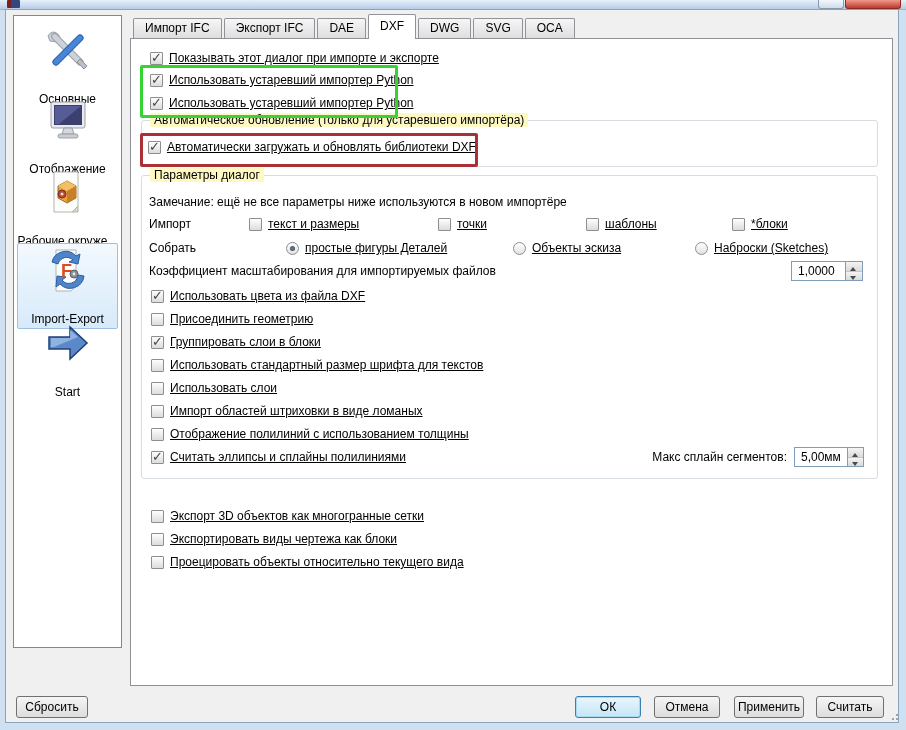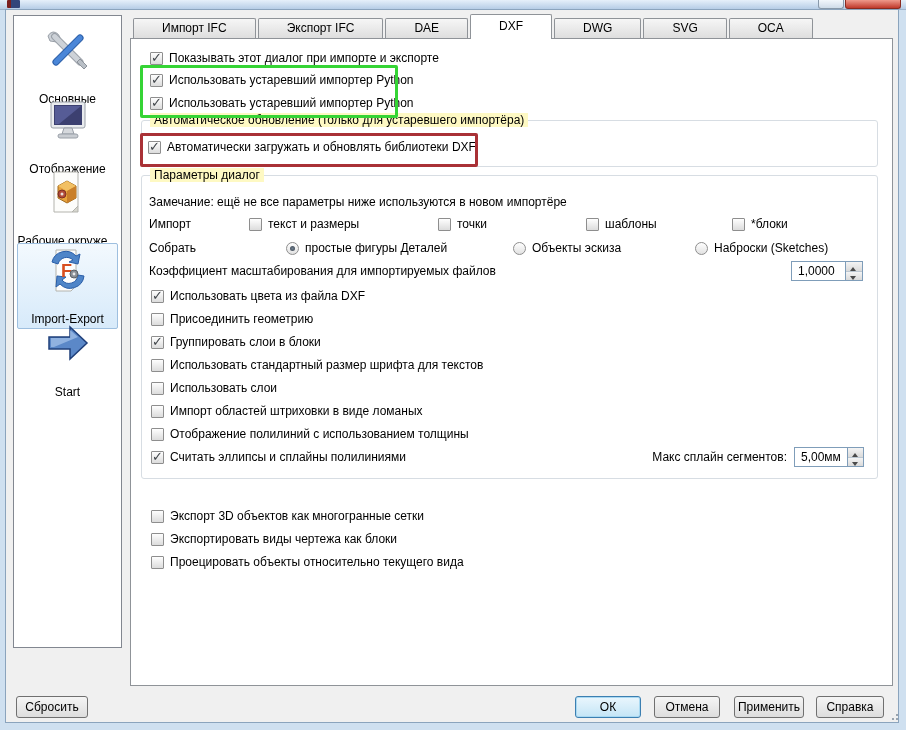--- a/index.html
+++ b/index.html
@@ -24,41 +24,41 @@
   .sidebar{position:absolute;left:13px;top:15px;width:109px;height:633px;
     background:#fff;border:1px solid #828790;box-sizing:border-box;}
   .side-item{position:absolute;left:0;width:107px;display:flex;flex-direction:column;
     align-items:center;text-align:center;}
   .side-item .ic{width:48px;height:48px;}
   .side-item .side-lbl{margin-top:18px;white-space:nowrap;}
   .side-item.selected{left:3px;width:99px;border:1px solid #9ebfdf;border-radius:2px;
     background:linear-gradient(#f3f9fe,#d7eafa);padding:2px 0;}
   
   .tabs{position:absolute;left:133px;top:15px;height:23px;display:flex;align-items:flex-end;z-index:5;}
-  .tab{height:19px;line-height:19px;padding:0 28px;margin-right:2px;white-space:nowrap;
+  .tab{height:19px;line-height:19px;padding:0 11px;margin-right:2px;white-space:nowrap;
     background:linear-gradient(#f6f6f6,#dedede);border:1px solid #8f9398;border-bottom:none;
     border-radius:2px 2px 0 0;}
   .tab.active{height:24px;line-height:23px;background:#fff;margin-bottom:-1px;z-index:6;position:relative;}
   
   .panel{position:absolute;left:130px;top:38px;width:763px;height:648px;
     background:#fff;border:1px solid #8f9398;box-sizing:border-box;z-index:2;}
   
   .group{position:absolute;border:1px solid #d7dde3;border-radius:3px;box-sizing:border-box;}
   .gtitle{position:absolute;top:-8px;left:8px;background:#fef9c3;padding:0 4px;white-space:nowrap;}
   
   .cb,.rb{position:absolute;display:flex;align-items:center;gap:6px;white-space:nowrap;height:16px;}
   .box{width:13px;height:13px;flex:0 0 13px;border:1px solid #8e8e8e;border-radius:1px;
     background:linear-gradient(#fefefe,#dcdcdc);position:relative;box-sizing:border-box;}
   .cb.on .box::after{content:"✓";position:absolute;left:0px;top:-3px;font-size:13px;
     font-weight:bold;color:#41464b;}
   .rdot{width:13px;height:13px;flex:0 0 13px;border:1px solid #8e8e8e;border-radius:50%;
     background:linear-gradient(#fefefe,#e2e2e2);position:relative;box-sizing:border-box;}
   .rb.on .rdot::after{content:"";position:absolute;left:3px;top:3px;width:5px;height:5px;
     border-radius:50%;background:radial-gradient(#6f7f8f,#39414b);}
-  .lbl{white-space:nowrap;}
+  .lbl{white-space:nowrap;text-decoration:underline;}
   .static-lbl{position:absolute;white-space:nowrap;height:16px;line-height:16px;}
   
   .anno-green{position:absolute;border:3px solid #35d435;border-radius:2px;z-index:3;pointer-events:none;}
   .anno-red{position:absolute;border:3px solid #a93136;border-radius:2px;z-index:3;pointer-events:none;}
   
   .spin{position:absolute;height:20px;border:1px solid #7f9db9;background:#fff;display:flex;box-sizing:border-box;}
   .spin-val{flex:1;padding:0 6px;line-height:18px;text-align:left;}
   .spin-btns{width:16px;border-left:1px solid #7f9db9;display:flex;flex-direction:column;}
   .spin-up,.spin-dn{flex:1;background:linear-gradient(#f4f4f4,#dadada);position:relative;border-bottom:1px solid #bcc7d1;}
   .spin-dn{border-bottom:none;}
@@ -282,19 +282,19 @@
     <span class="box"></span>
     <span class="lbl">Проецировать объекты относительно текущего вида</span>
   </div>
 
 </div>
 
 <div class="btn" style="left:16px;top:696px;width:72px">Сбросить</div>
 <div class="btn default" style="left:575px;top:696px;width:66px">ОК</div>
 <div class="btn" style="left:654px;top:696px;width:66px">Отмена</div>
 <div class="btn" style="left:734px;top:696px;width:70px">Применить</div>
-<div class="btn" style="left:816px;top:696px;width:68px">Справка</div>
+<div class="btn" style="left:816px;top:696px;width:68px">Считать</div>
 
 <div class="grip">
   <i style="right:0;bottom:0"></i>
     <i style="right:4px;bottom:0"></i>
     <i style="right:0;bottom:4px"></i>
 </div>
 
 </body></html>

